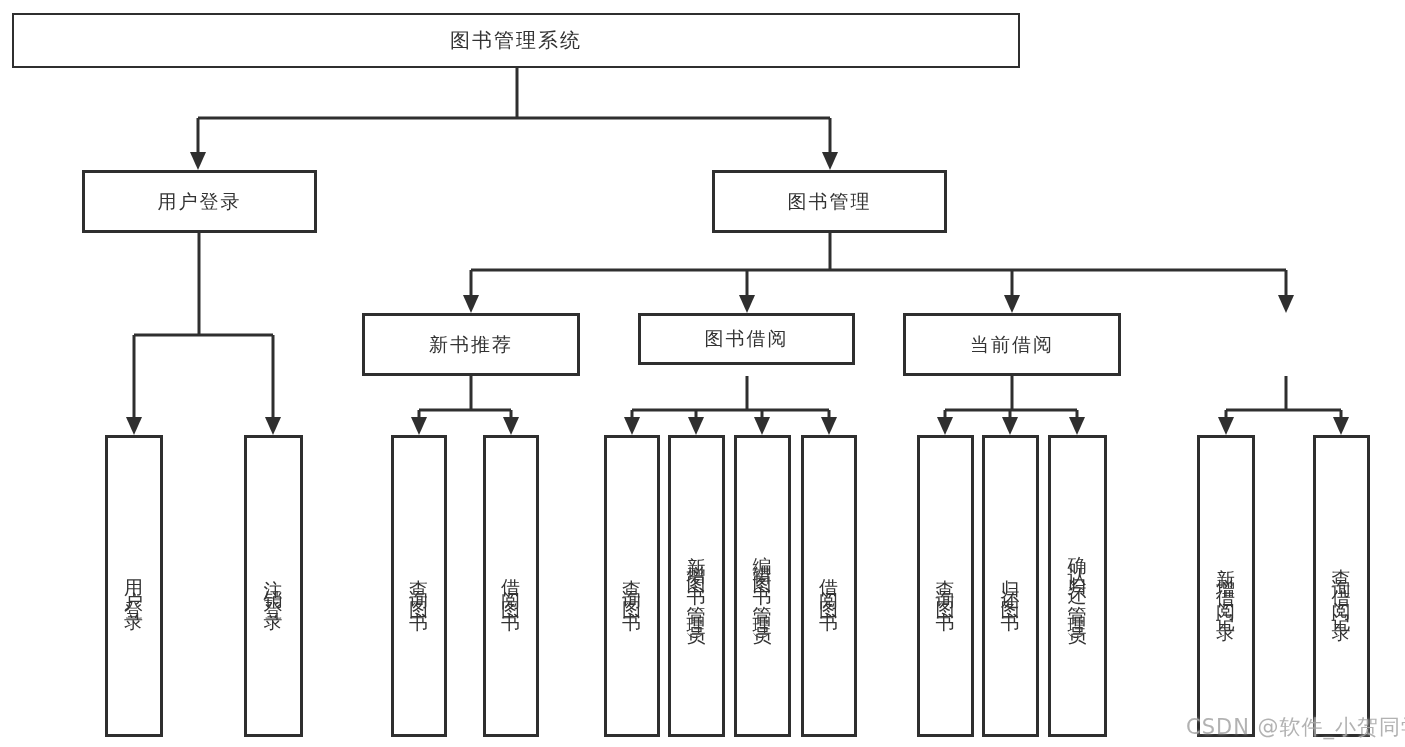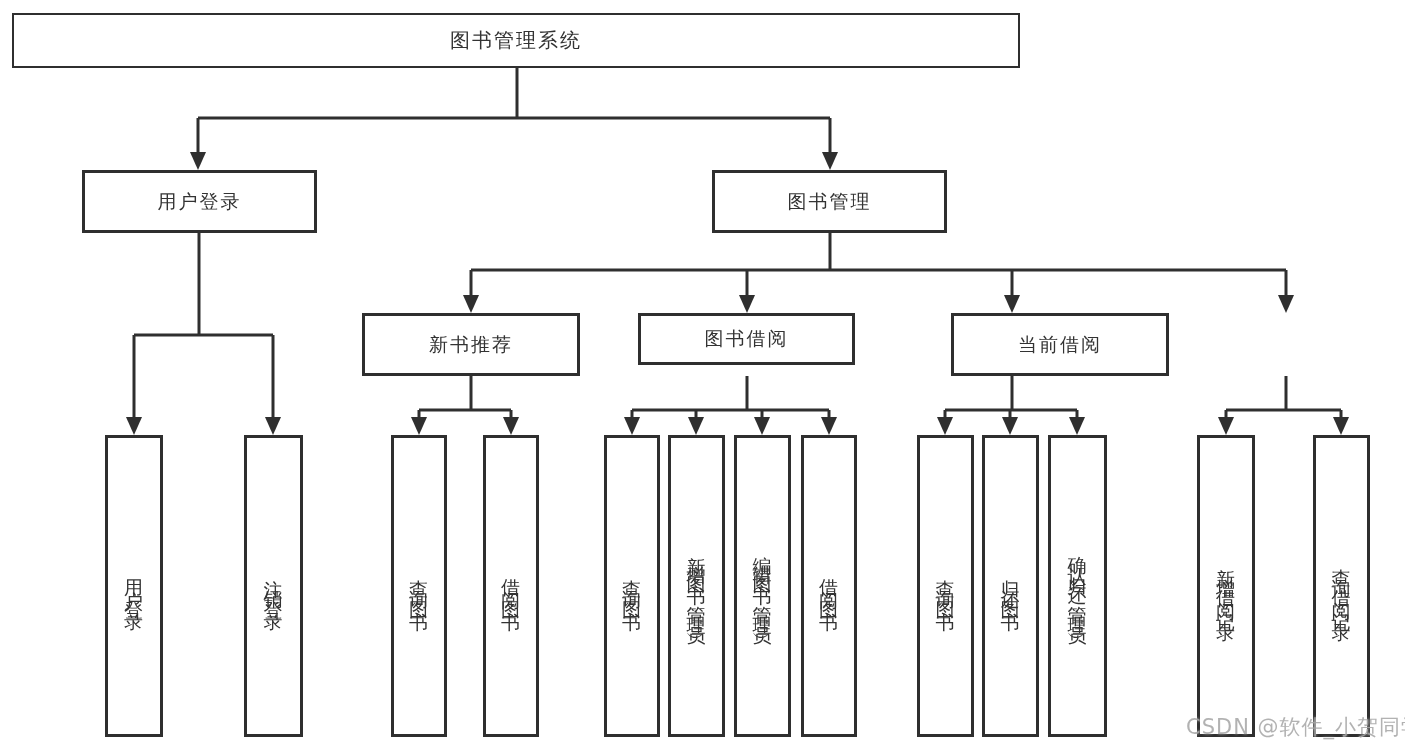--- a/index.html
+++ b/index.html
@@ -148,21 +148,21 @@
   <div class="hbox" style="left:712px; top:170px; width:235px; height:63px;align-items:center;">
     <span>图书管理</span>
   </div>
 
   <div class="hbox" style="left:362px; top:313px; width:218px; height:63px;">
     <span>新书推荐</span>
   </div>
   <div class="hbox" style="left:638px; top:313px; width:217px; height:52px;">
     <span>图书借阅</span>
   </div>
-  <div class="hbox" style="left:903px; top:313px; width:218px; height:63px;margin-left:48px;">
+  <div class="hbox" style="left:903px; top:313px; width:218px; height:63px;">
     <span>当前借阅</span>
   </div>
 
   <div class="vbox" style="left:105px; top:435px; width:58px; height:302px;">
     <span>用户登录</span>
   </div>
   <div class="vbox" style="left:244px; top:435px; width:59px; height:302px;">
     <span>注销登录</span>
   </div>
 

